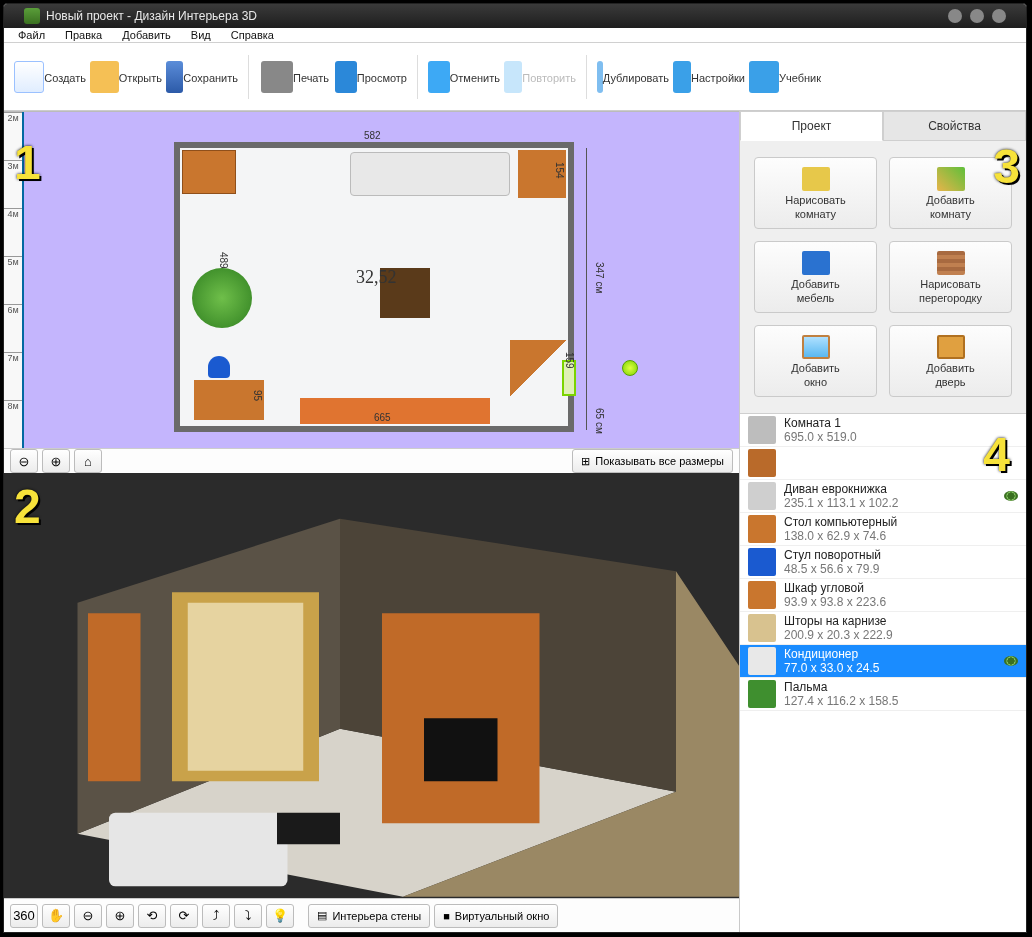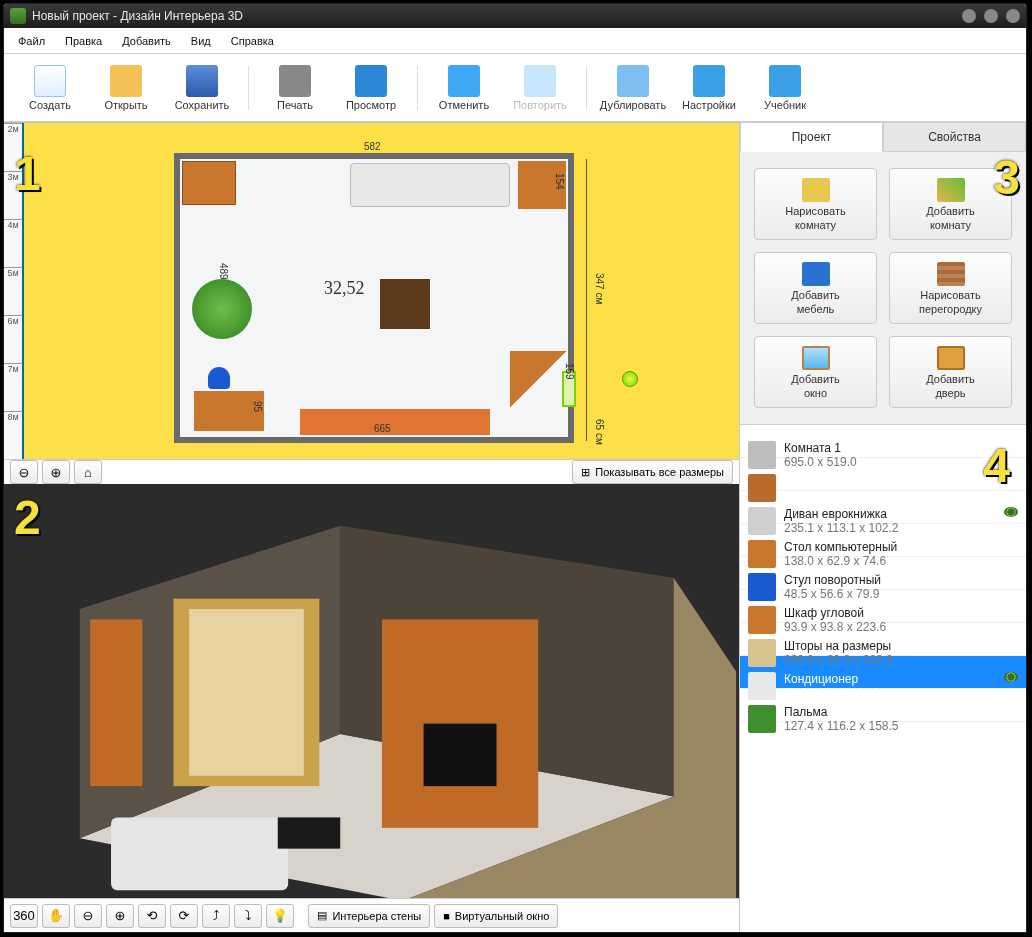--- a/index.html
+++ b/index.html
@@ -1,59 +1,59 @@
 <!DOCTYPE html>
 <html><head>
 <meta charset="utf-8">
 <style>
 * { box-sizing: border-box; margin: 0; padding: 0; }
 body { font-family: Tahoma, Arial, sans-serif; font-size: 11px; background: #000; width: 1032px; height: 937px; overflow: hidden; }
 .window { width: 1024px; height: 930px; margin: 3px; background: #f0f0f0; border: 1px solid #222; border-radius: 4px 4px 0 0; overflow: hidden; display: flex; flex-direction: column; }
-.titlebar { background: linear-gradient(#3a3a3a,#1e1e1e); height: 24px; display: flex; align-items: center; padding: 0 6px; color: #e8e8e8; font-size: 12px; }
+.titlebar { background: linear-gradient(#3a3a3a,#1e1e1e); height: 24px; display: flex; align-items: center; padding: 0 20px; color: #e8e8e8; font-size: 12px; }
 .titlebar .app-icon { width: 16px; height: 16px; background: linear-gradient(#5a9e3a,#3a7020); border-radius: 3px; margin-right: 6px; }
 .titlebar .spacer { flex: 1; }
 .winctl { width: 14px; height: 14px; border-radius: 7px; margin-left: 8px; }
 .winctl.min { background: #888; } .winctl.max { background: #888; } .winctl.close { background: #888; }
-.menubar { background: #fff; border-bottom: 1px solid #d0d0d0; height: 26px; display: flex; align-items: center; padding: 0 4px; }
+.menubar { background: #fff; border-bottom: 1px solid #d0d0d0; height: 15px; display: flex; align-items: center; padding: 0 4px; }
 .menubar span { padding: 3px 10px; color: #111; cursor: default; }
 .toolbar { background: #fff; height: 68px; display: flex; align-items: center; padding: 4px 10px; gap: 4px; border-bottom: 1px solid #ccc; }
-.tbtn { display: flex; flex-direction: column; align-items: center; justify-content: center; width: 72px; height: 60px; cursor: pointer; border-radius: 3px; }
+.tbtn { display: flex; align-items: center; justify-content: center; width: 72px; height: 60px; cursor: pointer; border-radius: 3px; }
 .tbtn .ico { width: 32px; height: 32px; border-radius: 3px; display: flex; align-items: center; justify-content: center; }
 .tbtn .lbl { font-size: 11px; color: #333; margin-top: 2px; }
 .tbtn .lbl.bold { font-weight: bold; }
 .tsep { width: 1px; height: 44px; background: #ddd; margin: 0 6px; }
 .content { flex: 1; display: flex; min-height: 0; }
 .left { flex: 1; display: flex; flex-direction: column; border-right: 1px solid #c9c9c9; }
 .plan-area { height: 362px; display: flex; flex-direction: column; position: relative; background: #fff; }
 .ruler-h { height: 20px; display: flex; border-bottom: 1px solid #bbb; background: #f8f8f8; padding-left: 20px; overflow: hidden; }
 .ruler-h .tick { flex: 0 0 55px; border-left: 1px solid #999; font-size: 9px; color: #555; text-align: left; padding-left: 2px; position: relative; }
 .ruler-h .tick::after { content:""; position:absolute; bottom:0; left:50%; width:1px; height:4px; background:#bbb; }
 .plan-body { flex: 1; display: flex; }
 .ruler-v { width: 20px; border-right: 2px solid #0369a1; background: #f8f8f8; display: flex; flex-direction: column; }
 .ruler-v .tick { flex: 0 0 48px; border-top: 1px solid #999; font-size: 9px; color: #555; writing-mode: horizontal-tb; text-align: center; }
-.canvas2d { flex: 1; background: #fde047; position: relative; overflow: hidden; }
+.canvas2d { flex: 1; background: #c4b5fd; position: relative; overflow: hidden; }
 .room { position: absolute; left: 150px; top: 30px; width: 400px; height: 290px; border: 6px solid #6a6a6a; background: #f4f5f6; }
 .room .furn { position: absolute; }
 .dim-label { position: absolute; font-size: 10px; color: #333; }
 .area-label { position: absolute; font-size: 18px; color: #333; font-family: Georgia, serif; }
 .plan-toolbar { height: 30px; border-top: 1px solid #ccc; background: #fdfdfd; display: flex; align-items: center; padding: 0 6px; gap: 4px; }
 .sqbtn { width: 28px; height: 24px; border: 1px solid #bcbcbc; border-radius: 3px; background: linear-gradient(#fff,#ececec); display: flex; align-items: center; justify-content: center; cursor: pointer; font-size: 13px; }
 .pillbtn { height: 24px; border: 1px solid #bcbcbc; border-radius: 3px; background: linear-gradient(#fff,#ececec); display: flex; align-items: center; padding: 0 8px; gap: 5px; cursor: pointer; font-size: 11px; }
 .view3d { flex: 1; background: linear-gradient(#2a2a2a,#1a1a1a); position: relative; overflow: hidden; }
 .view3d-stage { position: absolute; inset: 0; background: #2b2b2b; }
 .view3d-toolbar { position: absolute; bottom: 0; left: 0; right: 0; height: 34px; background: #fdfdfd; border-top: 1px solid #ccc; display: flex; align-items: center; gap: 4px; padding: 0 6px; }
 .right { width: 306px; display: flex; flex-direction: column; background: #efefef; }
 .tabs { height: 30px; display: flex; background: #e6e6e6; }
 .tab { flex: 1; display: flex; align-items: center; justify-content: center; font-size: 12px; color: #333; border: 1px solid #cfcfcf; cursor: pointer; }
 .tab.active { background: #fff; border-bottom: 1px solid #fff; }
 .panel-grid { padding: 16px 14px; display: grid; grid-template-columns: 1fr 1fr; gap: 12px; }
 .panel-btn { height: 72px; border: 1px solid #cacaca; border-radius: 4px; background: linear-gradient(#fdfdfd,#ececec); display: flex; flex-direction: column; align-items: center; justify-content: center; cursor: pointer; font-size: 11px; color: #333; text-align: center; line-height: 1.2; padding-top: 2px; }
 .panel-btn .pico { width: 28px; height: 24px; margin-bottom: 3px; border-radius: 2px; }
 .scene-list { flex: 1; background: #fff; border-top: 1px solid #cfcfcf; overflow-y: auto; position: relative; }
-.scene-item { display: flex; align-items: flex-start; height: 26px; padding: 16px 8px; border-bottom: 1px solid #efefef; cursor: pointer; }
+.scene-item { display: flex; align-items: center; height: 26px; padding: 16px 8px; border-bottom: 1px solid #efefef; cursor: pointer; }
 .scene-item .thumb { width: 28px; height: 28px; margin-right: 8px; background: #ddd; border-radius: 2px; }
 .scene-item .txt { flex: 1; display: flex; flex-direction: column; }
 .scene-item .name { font-size: 12px; color: #222; }
 .scene-item .dims { font-size: 12px; color: #777; }
 .scene-item .eye { width: 14px; height: 10px; border-radius: 50%; background: radial-gradient(circle,#3a7020 40%,#8fcf6a 45%,#3a7020 60%); margin-left: 4px; }
 .scene-item.selected { background: #1a8cff; }
 .scene-item.selected .name, .scene-item.selected .dims { color: #fff; }
 
 .bignum { position: absolute; font-size: 48px; font-weight: 900; color: #f7e23a; text-shadow: 0 0 3px #000, 2px 2px 0 #000; z-index: 50; pointer-events: none; }
 
@@ -184,21 +184,21 @@
             </div>
 
             <div class="dim-label" style="left:340px; top:18px;">582</div>
             <div class="dim-label" style="left:570px; top:150px; writing-mode:vertical-rl;">347 см</div>
             <div class="dim-label" style="left:530px; top:50px; writing-mode:vertical-rl;">154</div>
             <div class="dim-label" style="left:350px; top:300px;">665</div>
             <div class="dim-label" style="left:228px; top:278px; writing-mode:vertical-rl;">95</div>
             <div class="dim-label" style="left:194px; top:140px; writing-mode:vertical-rl;">489</div>
             <div class="dim-label" style="left:540px; top:240px; writing-mode:vertical-rl;">159</div>
             <div class="dim-label" style="left:570px; top:296px; writing-mode:vertical-rl;">65 см</div>
-            <div class="area-label" style="left:300px; top:155px;">32,52</div>
+            <div class="area-label" style="left:332px; top:155px;">32,52</div>
             <div class="dim-line" style="left:562px; top:36px; width:1px; height:282px;"></div>
             <div class="handle-green" style="left:598px; top:248px;"></div>
           </div>
         </div>
         <div class="plan-toolbar">
           <div class="sqbtn">⊖</div>
           <div class="sqbtn">⊕</div>
           <div class="sqbtn">⌂</div>
           <div style="flex:1"></div>
           <div class="pillbtn">
@@ -334,21 +334,21 @@
             <div class="scene-item">
               <div class="thumb" style="background:#c9762e"></div>
     <div class="txt">
                 <div class="name">Шкаф угловой</div>
     <div class="dims">93.9 x 93.8 x 223.6</div>
               </div>
     </div>
             <div class="scene-item">
               <div class="thumb" style="background:#d8c28f"></div>
     <div class="txt">
-                <div class="name">Шторы на размеры</div>
+                <div class="name">Шторы на карнизе</div>
     <div class="dims">200.9 x 20.3 x 222.9</div>
               </div>
     </div>
             <div class="scene-item selected">
               <div class="thumb" style="background:#e8e8e8"></div>
     <div class="txt">
                 <div class="name">Кондиционер</div>
     <div class="dims">77.0 x 33.0 x 24.5</div>
               </div>
     <div class="eye"></div>

